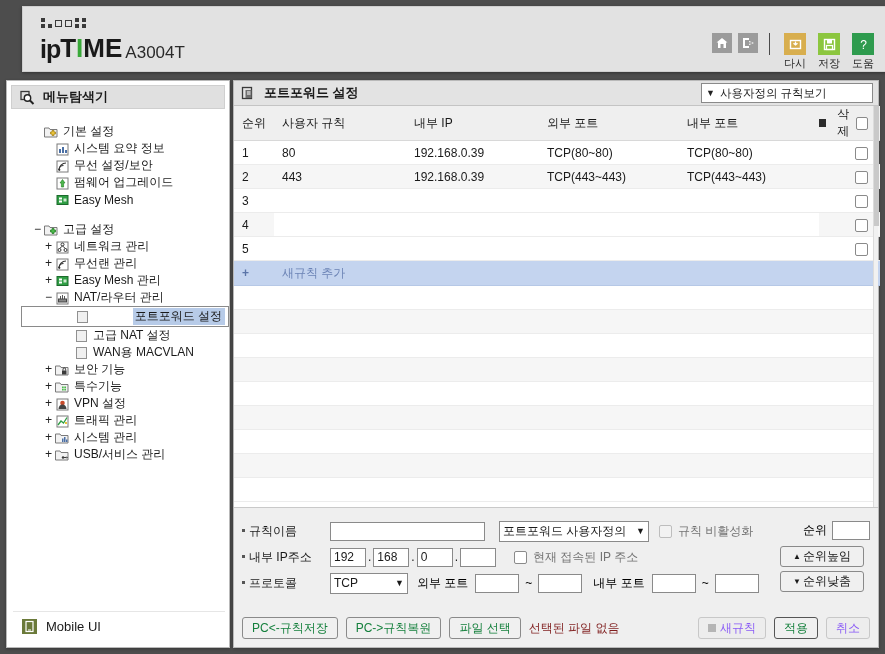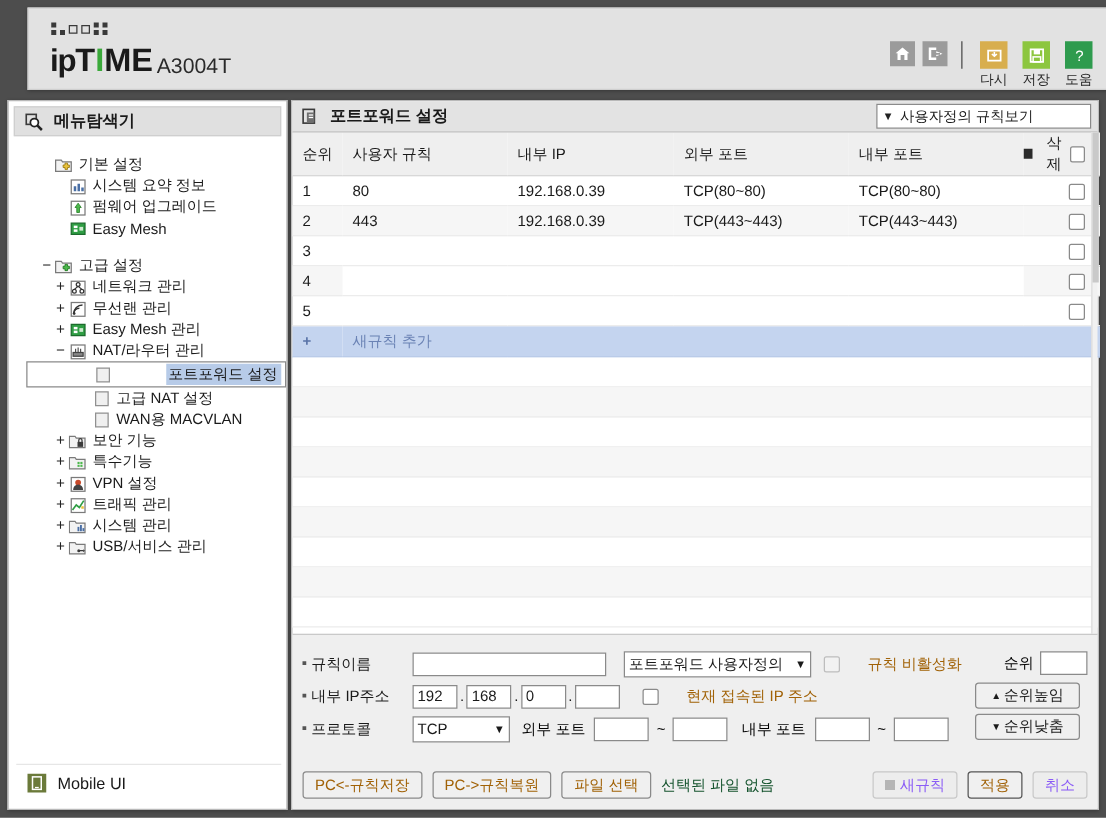--- a/index.html
+++ b/index.html
@@ -189,37 +189,37 @@
     font-size: 12px; color: #1a1a1a; padding: 0 3px;
     font-family: "Liberation Sans", sans-serif;
   }
   .sel {
     height: 21px; border: 1px solid #8a8a8a; background: #fff;
     font-size: 12px; color: #1a1a1a; padding: 0 3px;
     display: flex; align-items: center; justify-content: space-between;
     font-family: "Liberation Sans", sans-serif;
   }
   .sel .cv { font-size: 9px; }
-  .ckrow { display: flex; align-items: center; gap: 22px; font-size: 12px; color: #a16207; }
+  .ckrow { display: flex; align-items: center; gap: 6px; font-size: 12px; color: #737373; }
   .cb-dis { border-color: #bdbdbd; background: #f2f2f2; }
   .dot { font-size: 12px; color: #1a1a1a; margin: 0 2px; }
   .tilde { margin: 0 6px; font-size: 12px; }
   .btn {
     height: 22px; border: 1px solid #8a8a8a; background: #f0f0f0;
-    border-radius: 3px; font-size: 12px; color: #a16207;
+    border-radius: 3px; font-size: 12px; color: #15803d;
     display: inline-flex; align-items: center; justify-content: center;
     padding: 0 9px; cursor: default;
   }
   .btn.dis { color: #8b5cf6; border-color: #c8c8c8; background: #ededed; }
   .btn.primary { border: 1.5px solid #555; background: #f0f0f0; font-weight: normal; }
   #btnbar {
     position: absolute; left: 8px; right: 8px; bottom: 8px;
     display: flex; align-items: center;
   }
-  #file-status { font-size: 12px; color: #14532d; margin-left: 8px; text-align: right; }
+  #file-status { font-size: 12px; color: #7f1d1d; margin-left: 8px; text-align: right; }
   #order-box {
     position: absolute; right: 8px; top: 10px;
     width: 90px;
   }
   .ordrow { display: flex; align-items: center; justify-content: flex-end; gap: 5px; height: 24px; }
   .ordbtn {
     width: 84px; height: 21px; border: 1px solid #8a8a8a; background: #f0f0f0;
     border-radius: 3px; font-size: 12px; display: flex; align-items: center;
     justify-content: center; gap: 2px; margin-top: 4px; color: #1a1a1a;
   }
@@ -329,20 +329,32 @@
         <span class="expander"></span>
         <span class="ico">
           <svg width="15" height="14" viewBox="0 0 15 14">
             <rect x="2" y="2" width="11" height="11" fill="#fff" stroke="#7a7a7a"></rect>
             <rect x="4" y="7" width="2" height="4" fill="#4a6fa5"></rect>
             <rect x="7" y="5" width="2" height="6" fill="#4a6fa5"></rect>
             <rect x="10" y="8" width="2" height="3" fill="#4a6fa5"></rect>
           </svg>
         </span>
         <span class="txt">시스템 요약 정보</span>
+      </div>
+      <div class="tnode lvl2">
+        <span class="expander"></span>
+        <span class="ico">
+          <svg width="15" height="14" viewBox="0 0 15 14">
+            <rect x="2" y="2" width="11" height="11" fill="#fff" stroke="#7a7a7a"></rect>
+            <path d="M4 11 a7 7 0 0 1 7 -7" fill="none" stroke="#333" stroke-width="1.2"></path>
+            <path d="M4 11 a4.5 4.5 0 0 1 4.5 -4.5" fill="none" stroke="#333" stroke-width="1.2"></path>
+            <circle cx="4.3" cy="10.8" r="1.1" fill="#333"></circle>
+          </svg>
+        </span>
+        <span class="txt">무선 설정/보안</span>
       </div>
       <div class="tnode lvl2">
         <span class="expander"></span>
         <span class="ico">
           <svg width="15" height="14" viewBox="0 0 15 14">
             <rect x="2" y="2" width="11" height="11" fill="#fff" stroke="#7a7a7a"></rect>
             <path d="M7.5 3.5 L10 7 H8.6 V11 H6.4 V7 H5 Z" fill="#4cb84c" stroke="#1e7a1e" stroke-width="0.6"></path>
           </svg>
         </span>
         <span class="txt">펌웨어 업그레이드</span>

